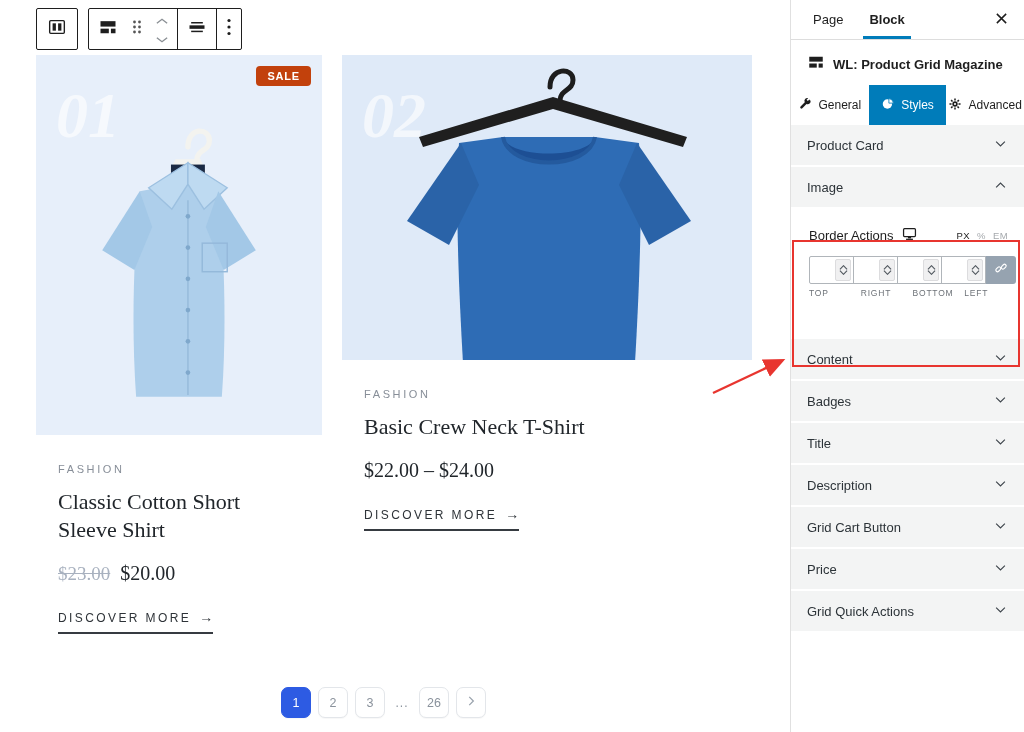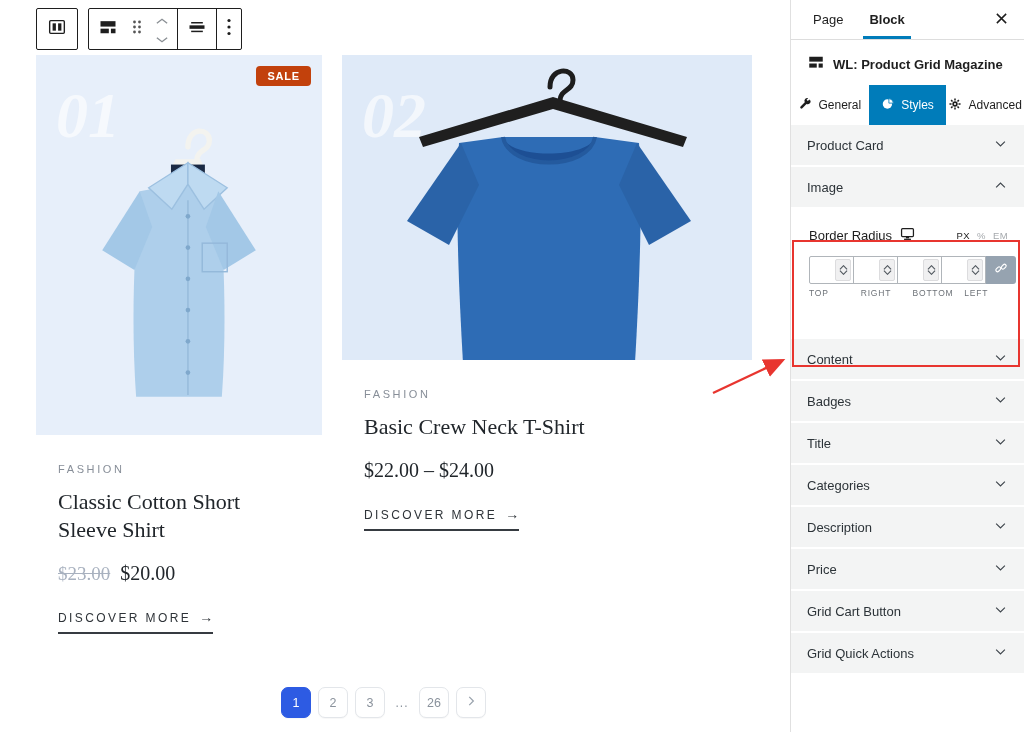--- a/index.html
+++ b/index.html
@@ -286,21 +286,21 @@
     <div class="panel-row">
       <span>Image</span>
       <span><svg width="15" height="15" viewBox="0 0 24 24">
             <path d="M5 15 L12 8 L19 15" fill="none" stroke="#3c434a" stroke-width="1.8"></path>
           </svg></span>
     </div>
 
     <div class="image-panel-body">
       <div class="br-head">
         <div class="br-label-wrap">
-          <span>Border Radius</span>
+          <span>Border Actions</span>
           <span><svg width="15" height="14" viewBox="0 0 24 22">
                 <rect x="2.5" y="2.5" width="19" height="12.5" rx="1.5" fill="none" stroke="#1e1e1e" stroke-width="2"></rect>
                 <rect x="9.5" y="15.5" width="5" height="2.5" fill="#1e1e1e"></rect>
                 <rect x="6.5" y="18.5" width="11" height="2" fill="#1e1e1e"></rect>
               </svg></span>
         </div>
         <div class="br-units">
           <span class="unit active">PX</span>
           <span class="unit">%</span>
           <span class="unit">EM</span>
@@ -380,39 +380,33 @@
             <path d="M5 9 L12 16 L19 9" fill="none" stroke="#3c434a" stroke-width="1.8"></path>
           </svg></span>
     </div>
     <div class="panel-row">
       <span>Title</span>
       <span><svg width="15" height="15" viewBox="0 0 24 24">
             <path d="M5 9 L12 16 L19 9" fill="none" stroke="#3c434a" stroke-width="1.8"></path>
           </svg></span>
     </div>
     <div class="panel-row">
-      <span>Categories</span>
-      <span><svg width="15" height="15" viewBox="0 0 24 24">
-            <path d="M5 9 L12 16 L19 9" fill="none" stroke="#3c434a" stroke-width="1.8"></path>
-          </svg></span>
-    </div>
-    <div class="panel-row">
       <span>Description</span>
       <span><svg width="15" height="15" viewBox="0 0 24 24">
             <path d="M5 9 L12 16 L19 9" fill="none" stroke="#3c434a" stroke-width="1.8"></path>
           </svg></span>
     </div>
     <div class="panel-row">
+      <span>Grid Cart Button</span>
+      <span><svg width="15" height="15" viewBox="0 0 24 24">
+            <path d="M5 9 L12 16 L19 9" fill="none" stroke="#3c434a" stroke-width="1.8"></path>
+          </svg></span>
+    </div>
+    <div class="panel-row">
       <span>Price</span>
-      <span><svg width="15" height="15" viewBox="0 0 24 24">
-            <path d="M5 9 L12 16 L19 9" fill="none" stroke="#3c434a" stroke-width="1.8"></path>
-          </svg></span>
-    </div>
-    <div class="panel-row">
-      <span>Grid Cart Button</span>
       <span><svg width="15" height="15" viewBox="0 0 24 24">
             <path d="M5 9 L12 16 L19 9" fill="none" stroke="#3c434a" stroke-width="1.8"></path>
           </svg></span>
     </div>
     <div class="panel-row">
       <span>Grid Quick Actions</span>
       <span><svg width="15" height="15" viewBox="0 0 24 24">
             <path d="M5 9 L12 16 L19 9" fill="none" stroke="#3c434a" stroke-width="1.8"></path>
           </svg></span>
     </div>

